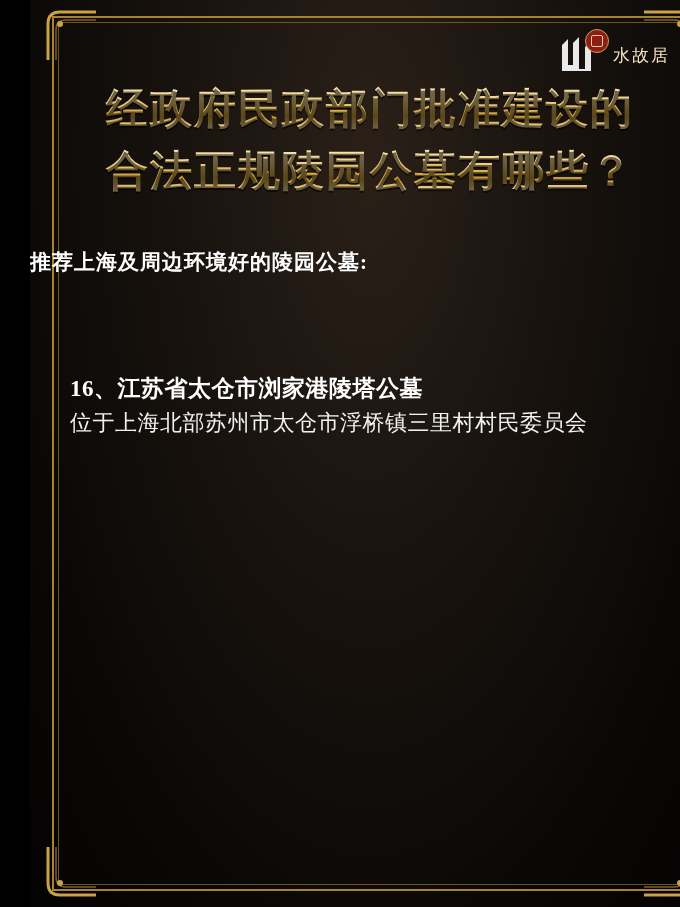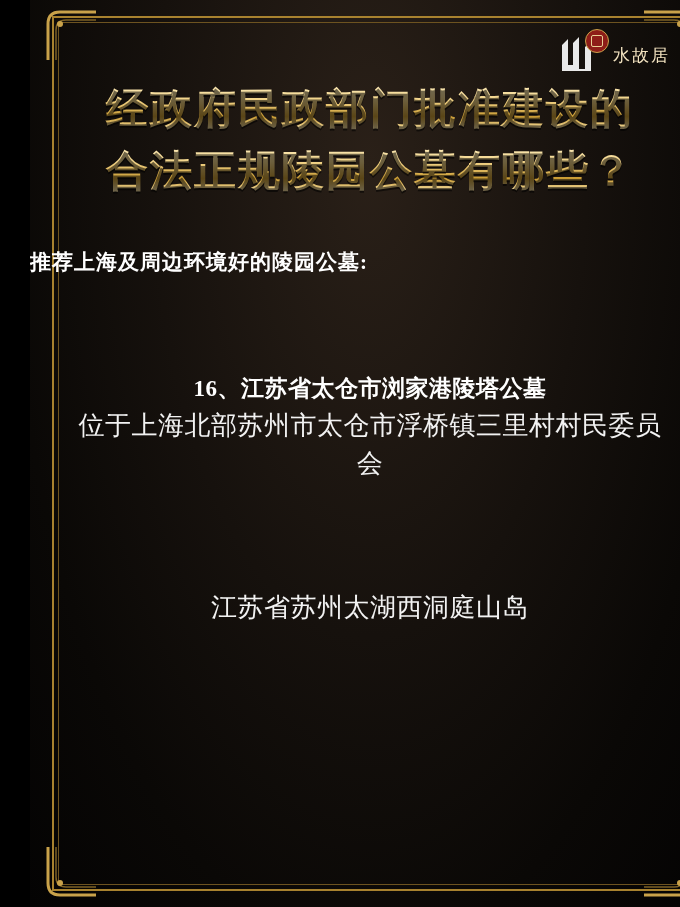--- a/index.html
+++ b/index.html
@@ -136,36 +136,36 @@
     font-weight: bold;
     letter-spacing: 1px;
   }
 
   
   .entries {
     position: absolute;
     left: 40px;
     right: 40px;
     top: 372px;
-    text-align: center;
+    text-align: left;
   }
   .entry { margin-bottom: 106px; }
   .entry:last-child { margin-bottom: 0; }
   .entry-title {
     color: #ffffff;
     font-family: "Liberation Serif", serif;
     font-size: 23px;
     font-weight: bold;
     line-height: 34px;
     letter-spacing: 0.5px;
   }
   .entry-line {
     color: #f2f2f2;
-    font-family: Liberation Sans, sans-serif;
-    font-size: 26px;
+    font-family: Liberation Mono, monospace;
+    font-size: 22px;
     line-height: 38px;
     letter-spacing: 0.5px;
   }
 </style>
 </head>
 <body>
 
 <div class="poster">
 
   <div class="frame-outer"></div>
@@ -217,17 +217,16 @@
   </div>
 
   <div class="subhead">推荐上海及周边环境好的陵园公墓:</div>
 
   <div class="entries">
     <div class="entry">
       <div class="entry-title">16、江苏省太仓市浏家港陵塔公墓</div>
       <div class="entry-line">位于上海北部苏州市太仓市浮桥镇三里村村民委员会</div>
     </div>
     <div class="entry">
-      <div class="entry-line">江苏省苏州太湖西洞庭山岛</div>
     </div>
   </div>
 
 </div>
 
 </body></html>

